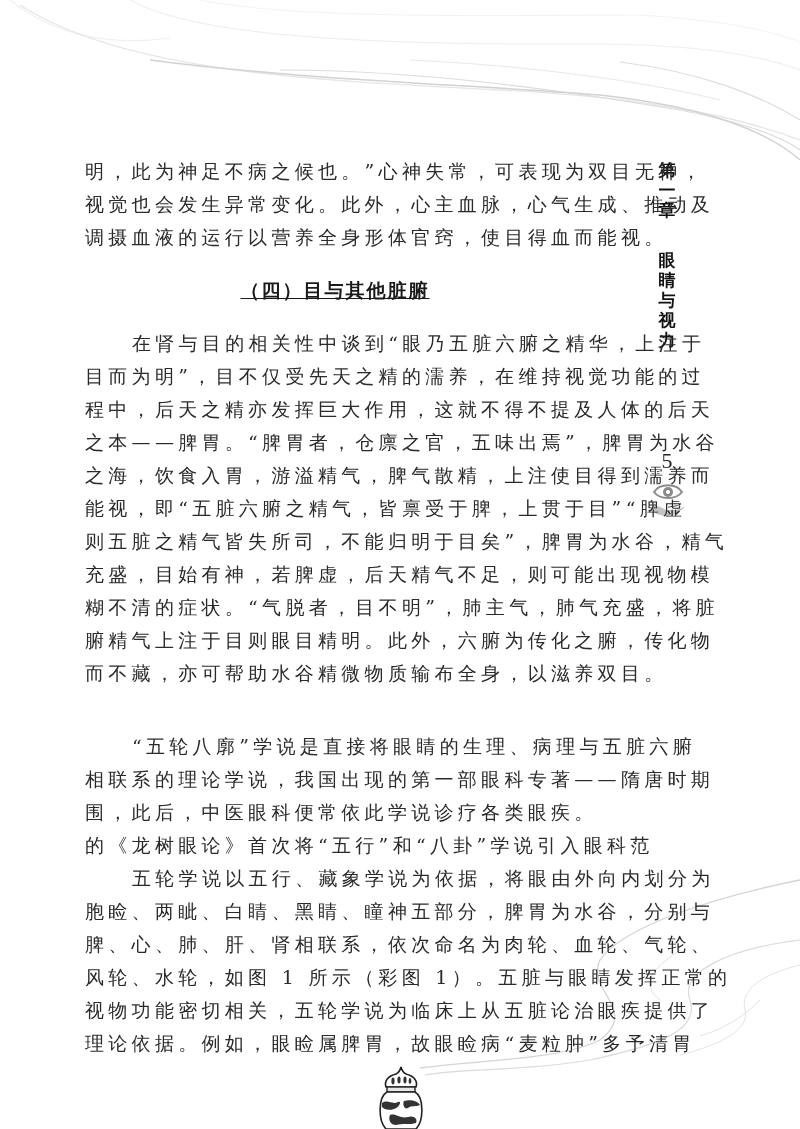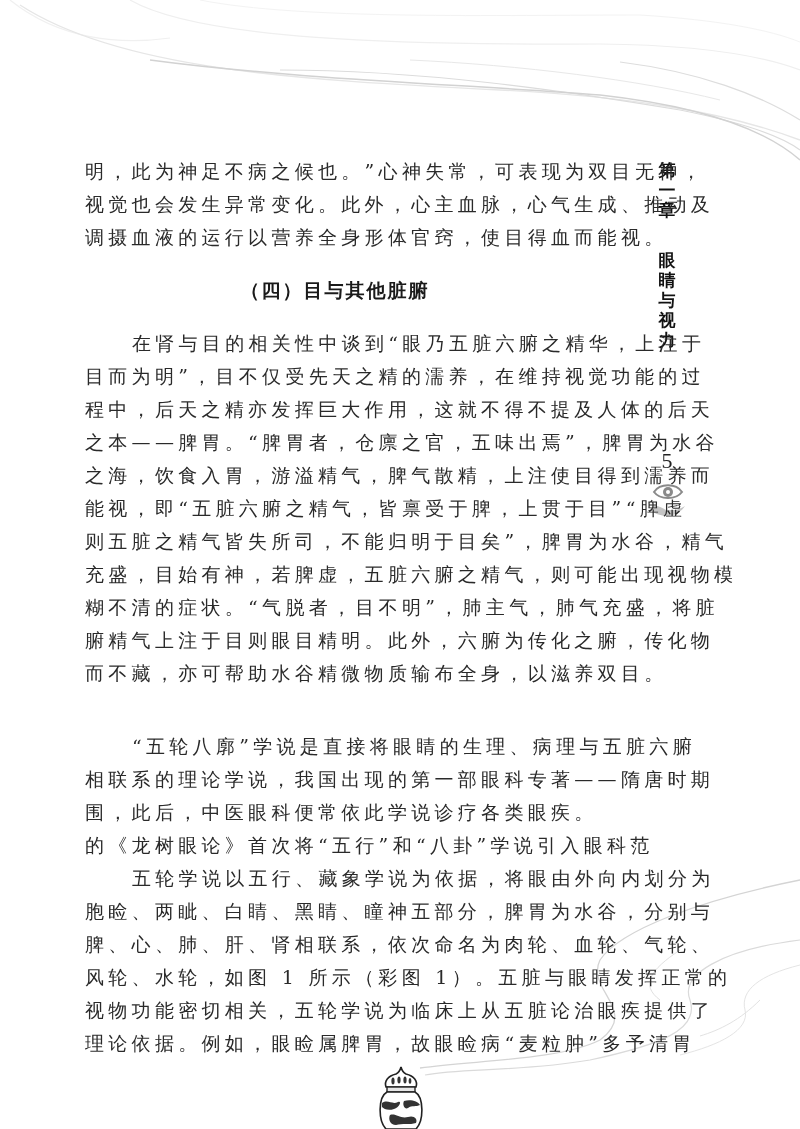--- a/index.html
+++ b/index.html
@@ -9,21 +9,21 @@
   .body-text {
     position: absolute; left: 85px; top: 155px; width: 500px;
     font-family: "DejaVu Serif", "Liberation Serif", serif;
     font-size: 19px; color: #2a2a2a;
     line-height: 33px;
   }
   .line { display: block; white-space: nowrap; height: 33px; letter-spacing: 4.3px; }
   .indent { padding-left: 47px; }
   .heading {
     display: block; text-align: center; font-weight: bold; color: #1a1a1a;
-    font-size: 19px; height: 33px; letter-spacing: 2px;
+    font-size: 19px; height: 33px; letter-spacing: 2px; text-decoration: underline;
   }
   .gap-m { display: block; height: 20px; }
   .side-title {
     position: absolute; left: 652px; top: 160px; width: 30px;
     font-family: "DejaVu Serif", "Liberation Serif", serif;
     font-size: 17px; font-weight: bold; color: #111; text-align: center;
     line-height: 20px;
   }
   .side-title .ch { display: block; height: 20px; }
   .side-title .sp { display: block; height: 30px; }
@@ -86,21 +86,21 @@
     <span class="heading">（四）目与其他脏腑</span>
     <span class="gap-m"></span>
 
     <span class="line indent">在肾与目的相关性中谈到“眼乃五脏六腑之精华，上注于</span>
     <span class="line">目而为明”，目不仅受先天之精的濡养，在维持视觉功能的过</span>
     <span class="line">程中，后天之精亦发挥巨大作用，这就不得不提及人体的后天</span>
     <span class="line">之本——脾胃。“脾胃者，仓廪之官，五味出焉”，脾胃为水谷</span>
     <span class="line">之海，饮食入胃，游溢精气，脾气散精，上注使目得到濡养而</span>
     <span class="line">能视，即“五脏六腑之精气，皆禀受于脾，上贯于目”“脾虚</span>
     <span class="line">则五脏之精气皆失所司，不能归明于目矣”，脾胃为水谷，精气</span>
-    <span class="line">充盛，目始有神，若脾虚，五脏六腑之精气，则可能出现视物模</span>
+    <span class="line">充盛，目始有神，若脾虚，后天精气不足，则可能出现视物模</span>
     <span class="line">糊不清的症状。“气脱者，目不明”，肺主气，肺气充盛，将脏</span>
     <span class="line">腑精气上注于目则眼目精明。此外，六腑为传化之腑，传化物</span>
     <span class="line">而不藏，亦可帮助水谷精微物质输布全身，以滋养双目。</span>
 
     <span class="gap-m"></span>
     <span class="gap-m"></span>
 
     <span class="line indent">“五轮八廓”学说是直接将眼睛的生理、病理与五脏六腑</span>
     <span class="line">相联系的理论学说，我国出现的第一部眼科专著——隋唐时期</span>
     <span class="line">围，此后，中医眼科便常依此学说诊疗各类眼疾。</span>

